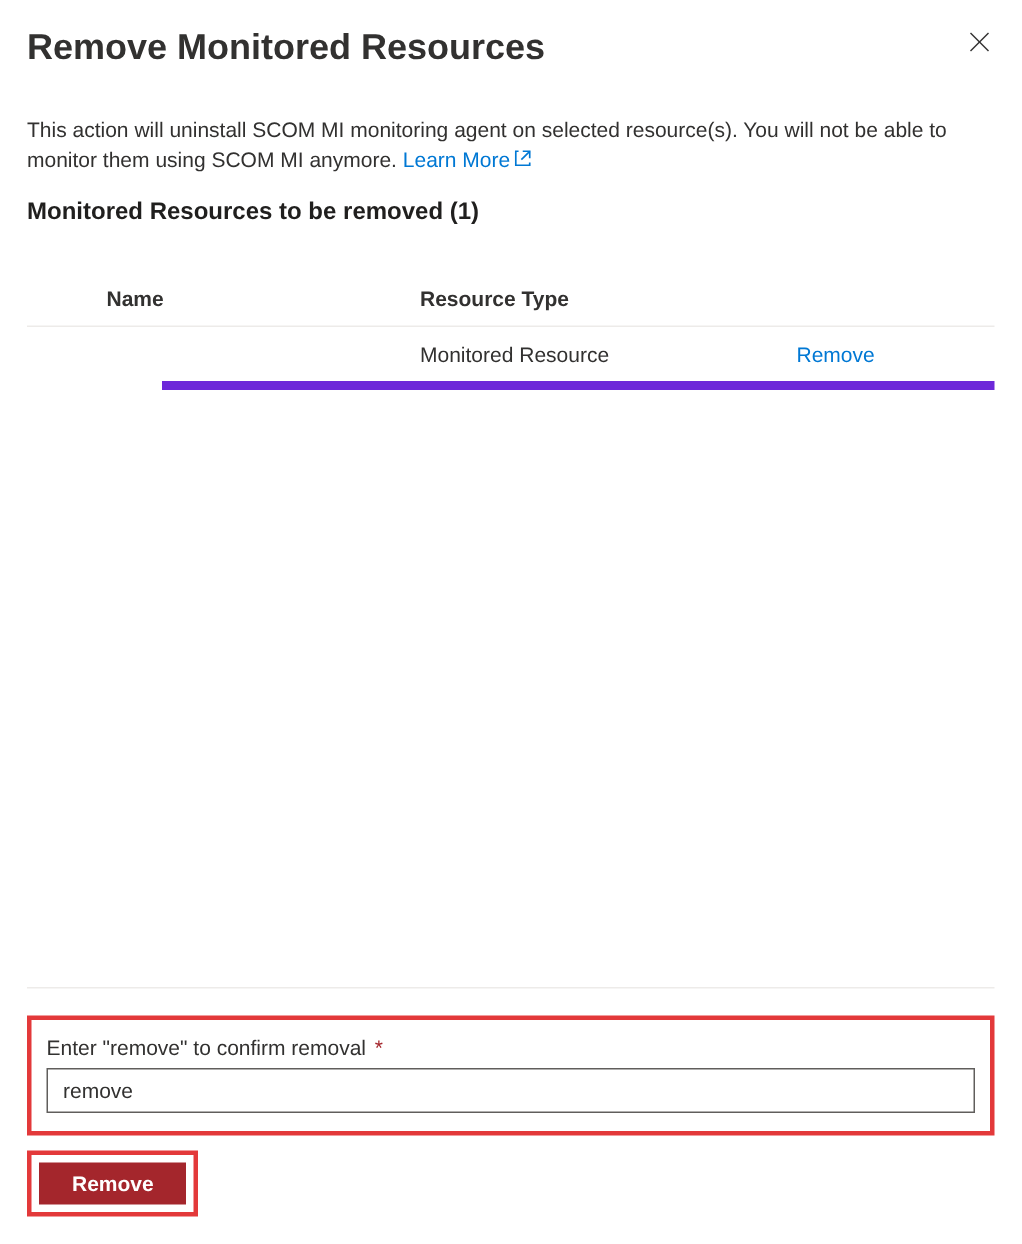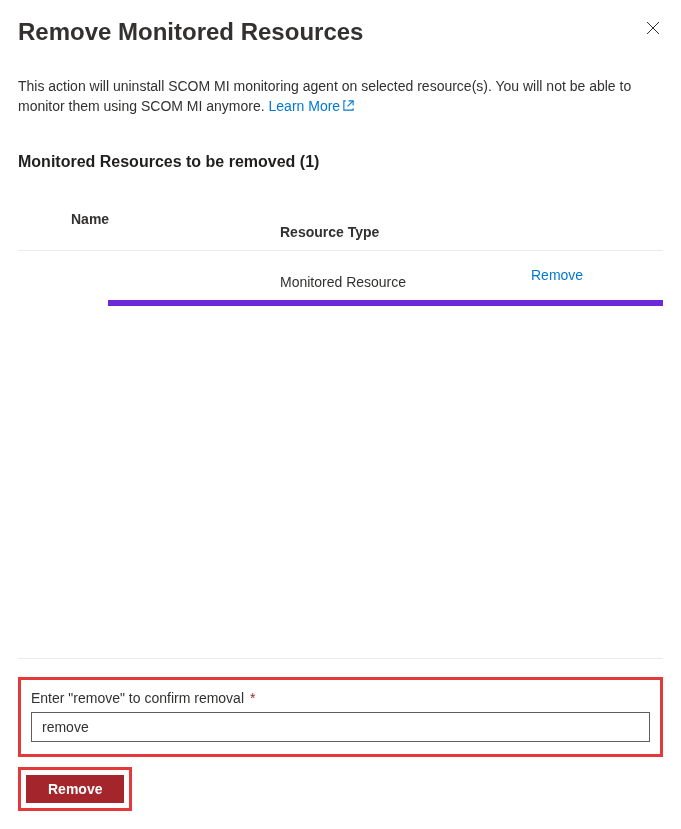--- a/index.html
+++ b/index.html
@@ -33,21 +33,21 @@
     .close-btn {
       cursor: pointer;
       font-size: 14px;
       color: #323130;
       padding: 3px;
     }
     .description {
       font-size: 14px;
       line-height: 1.45;
       color: #323130;
-      margin-bottom: 35px;
+      margin-bottom: 15px;
     }
     .learn-more {
       color: #0078d4;
       text-decoration: none;
       cursor: pointer;
     }
     .ext-link-icon {
       display: inline-block;
       margin-left: 2px;
       color: #0078d4;
@@ -69,21 +69,20 @@
       font-weight: 600;
       font-size: 14px;
       color: #323130;
     }
     .col-name {
       flex: 0 0 250px;
       padding-left: 41px;
     }
     .col-type {
       flex: 1;
-      margin-top: 13px;
     }
     .col-action {
       flex: 0 0 120px;
       text-align: left;
     }
     .table-row {
       display: flex;
       padding: 10px 12px;
       border-bottom: 6px solid #6d28d9;
       align-items: center;

